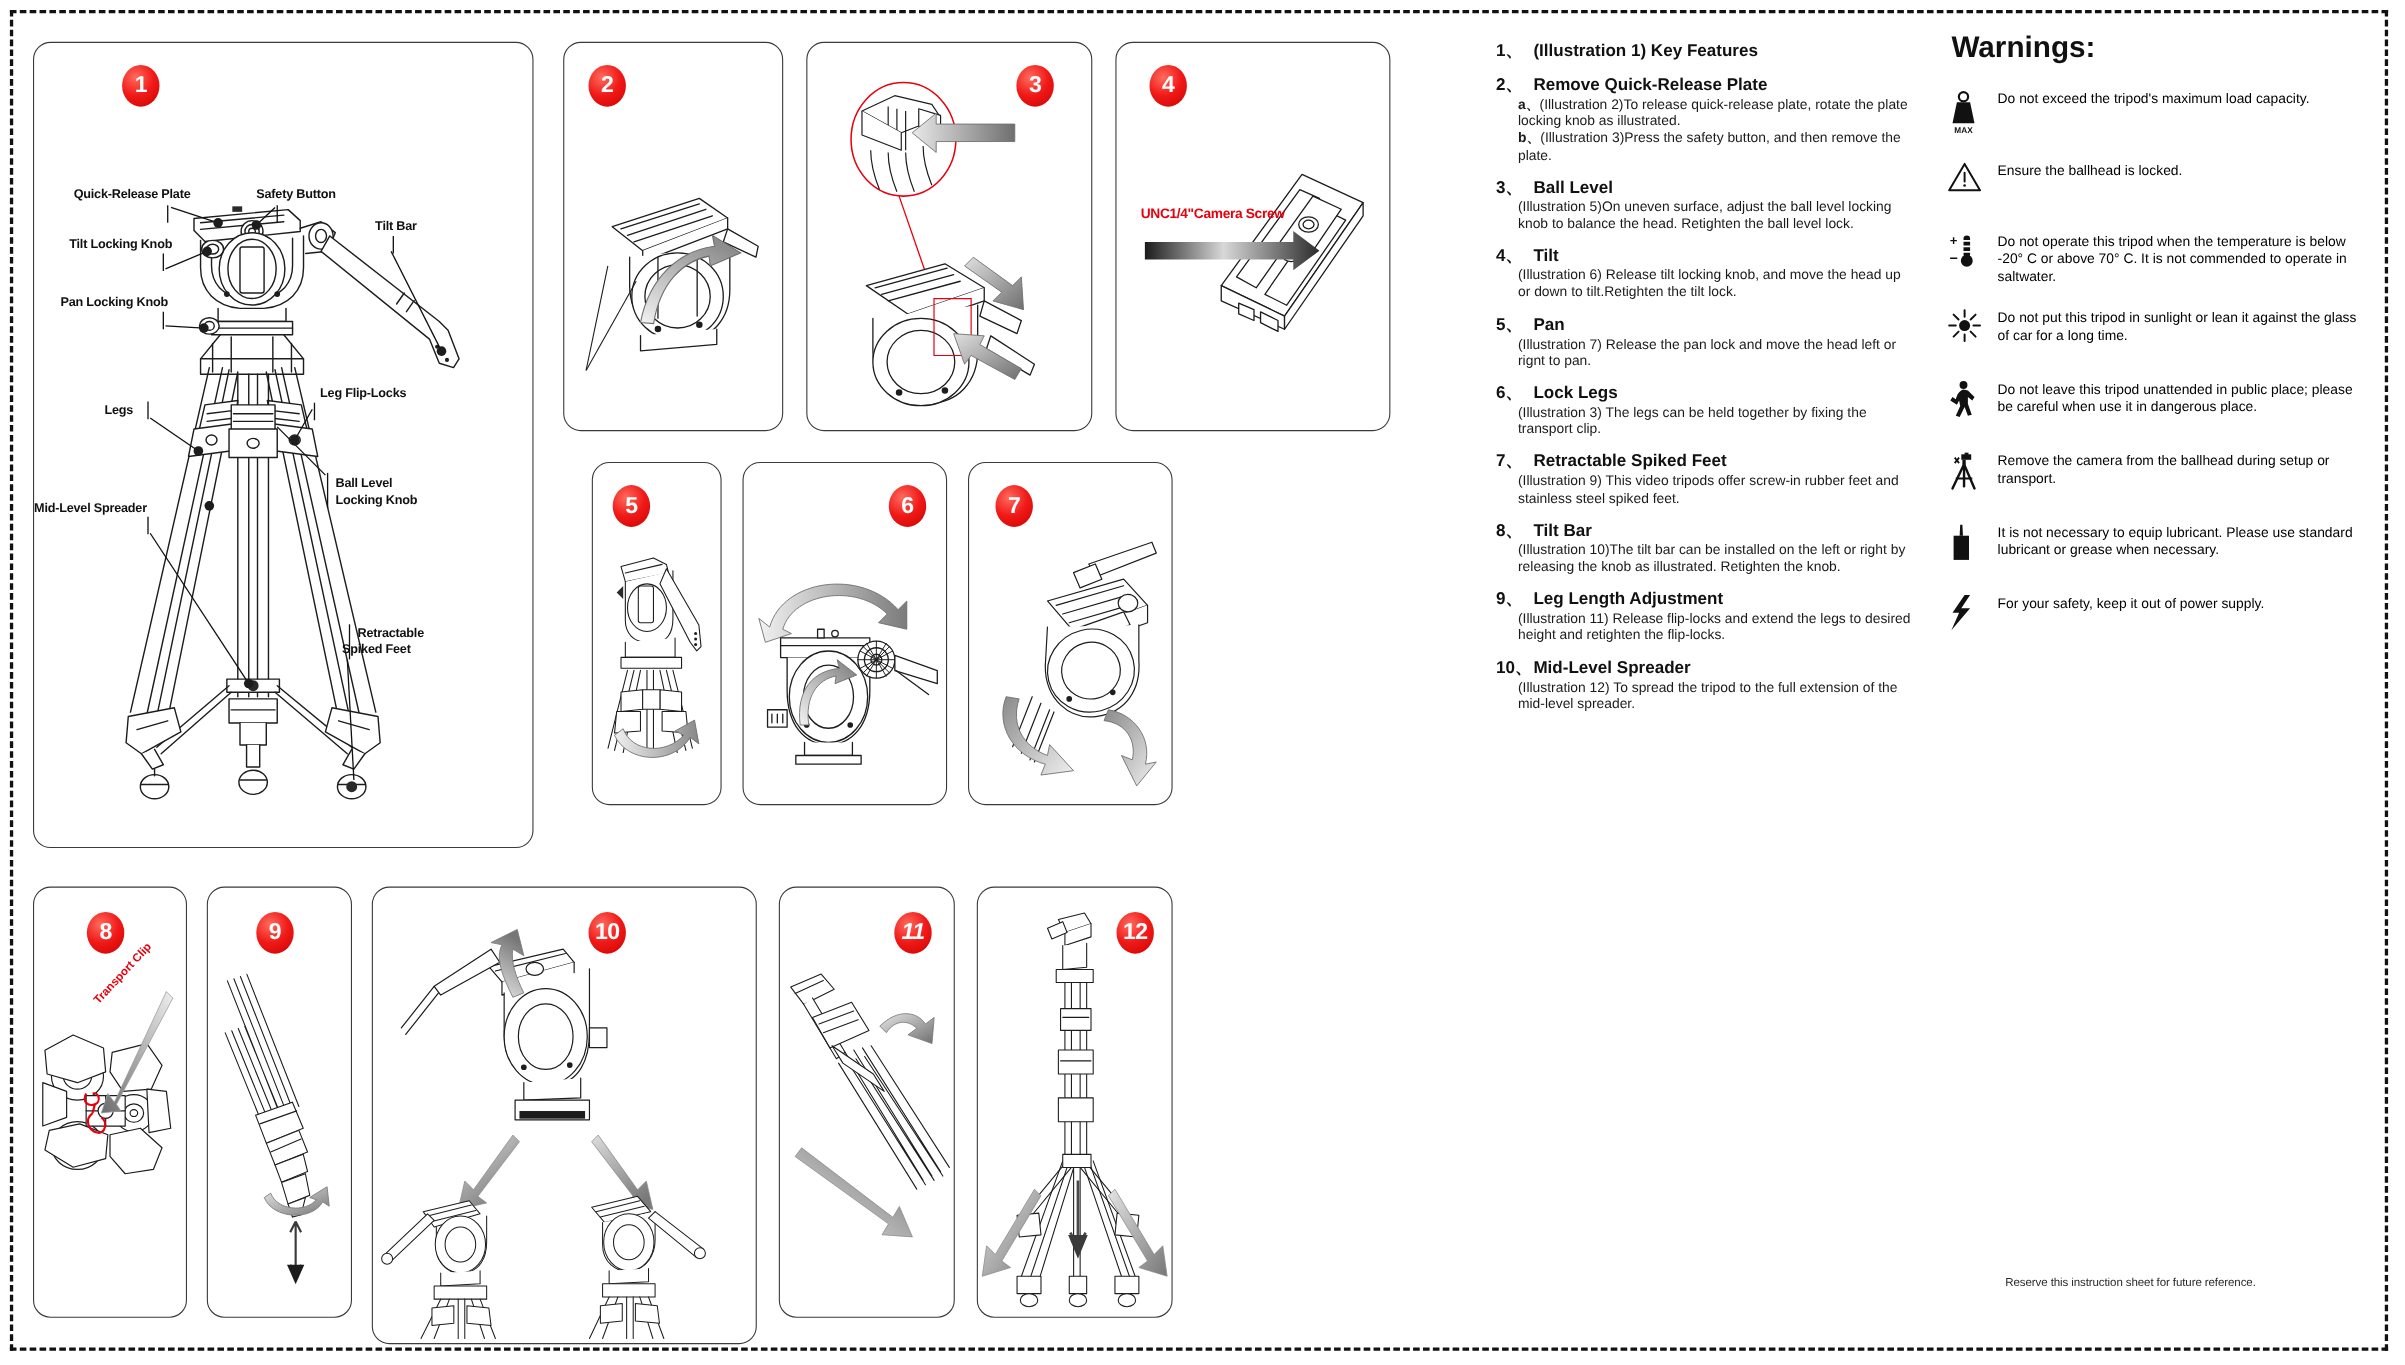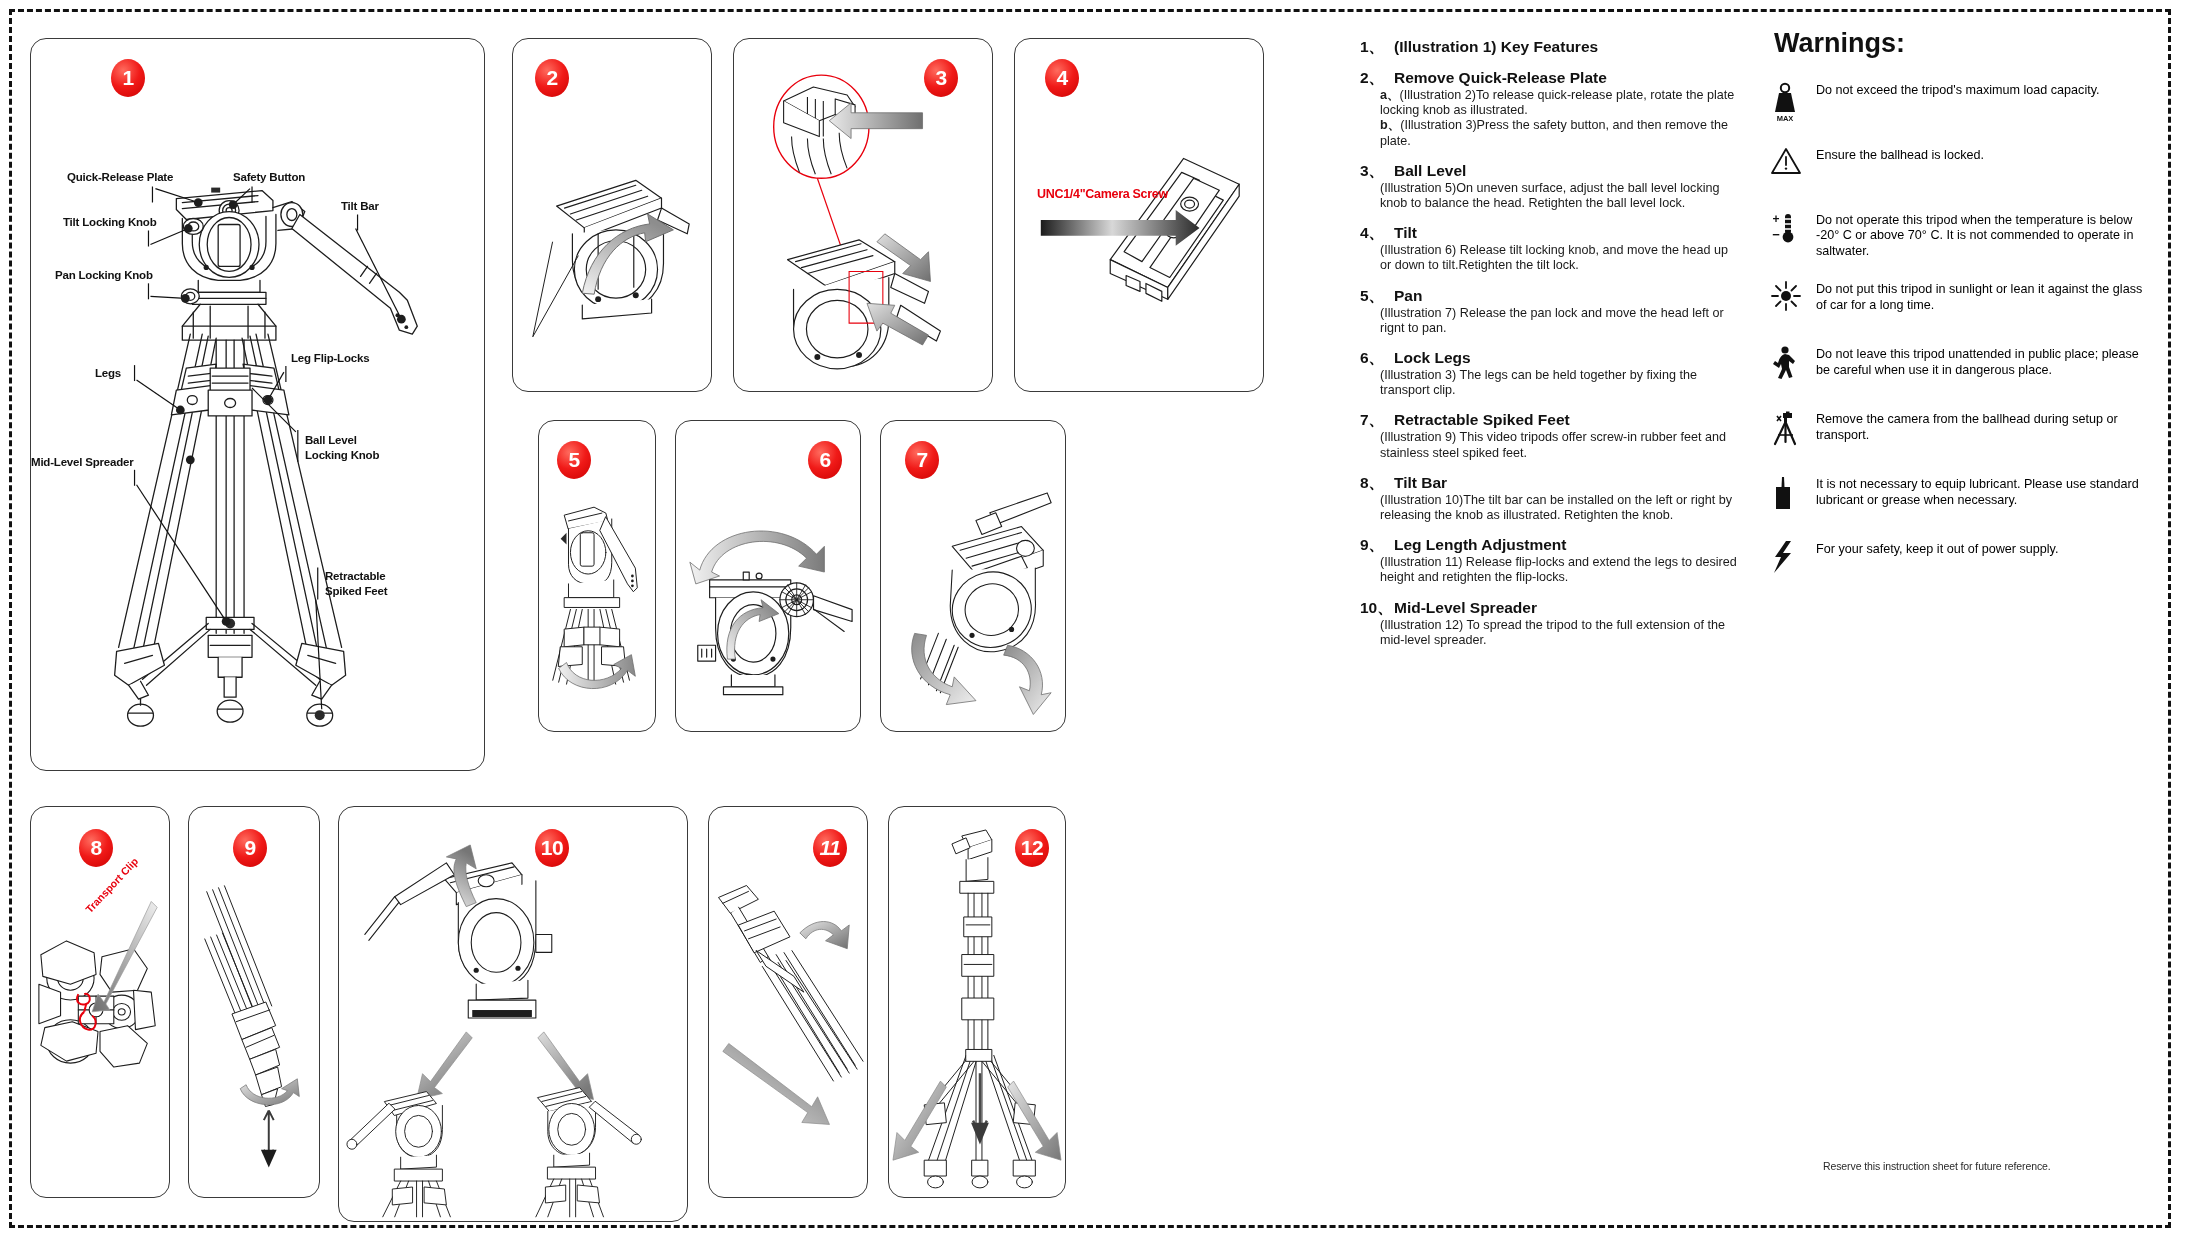--- a/index.html
+++ b/index.html
@@ -194,21 +194,21 @@
     <div class="lbl" style="left:202px;top:132px;">Safety Button</div>
     <div class="lbl" style="left:32px;top:177px;">Tilt Locking Knob</div>
     <div class="lbl" style="left:310px;top:161px;">Tilt Bar</div>
     <div class="lbl" style="left:24px;top:230px;">Pan Locking Knob</div>
     <div class="lbl" style="left:64px;top:312px;margin-top:16px;">Legs</div>
     <div class="lbl" style="left:260px;top:313px;">Leg Flip-Locks</div>
     <div class="lbl" style="left:0px;top:417px;">Mid-Level Spreader</div>
     <div class="lbl" style="left:274px;top:395px;">Ball Level</div>
     <div class="lbl" style="left:274px;top:410px;">Locking Knob</div>
     <div class="lbl" style="left:294px;top:531px;">Retractable</div>
-    <div class="lbl" style="left:294px;top:546px;">Spiked Feet</div>
+    <div class="lbl" style="left:280px;top:546px;">Spiked Feet</div>
   </div>
 
   <div class="panel" style="left:482px;top:0px;width:200px;height:354px;">
     <div class="badge" style="left:22px;top:20px;">2</div>
     <div class="art">
       <svg viewBox="0 0 200 354">
         <defs>
           <linearGradient id="g2a" x1="0" y1="1" x2="0.6" y2="0">
             <stop offset="0" stop-color="#f2f2f2"></stop>
               <stop offset="1" stop-color="#8d8d8d"></stop>

